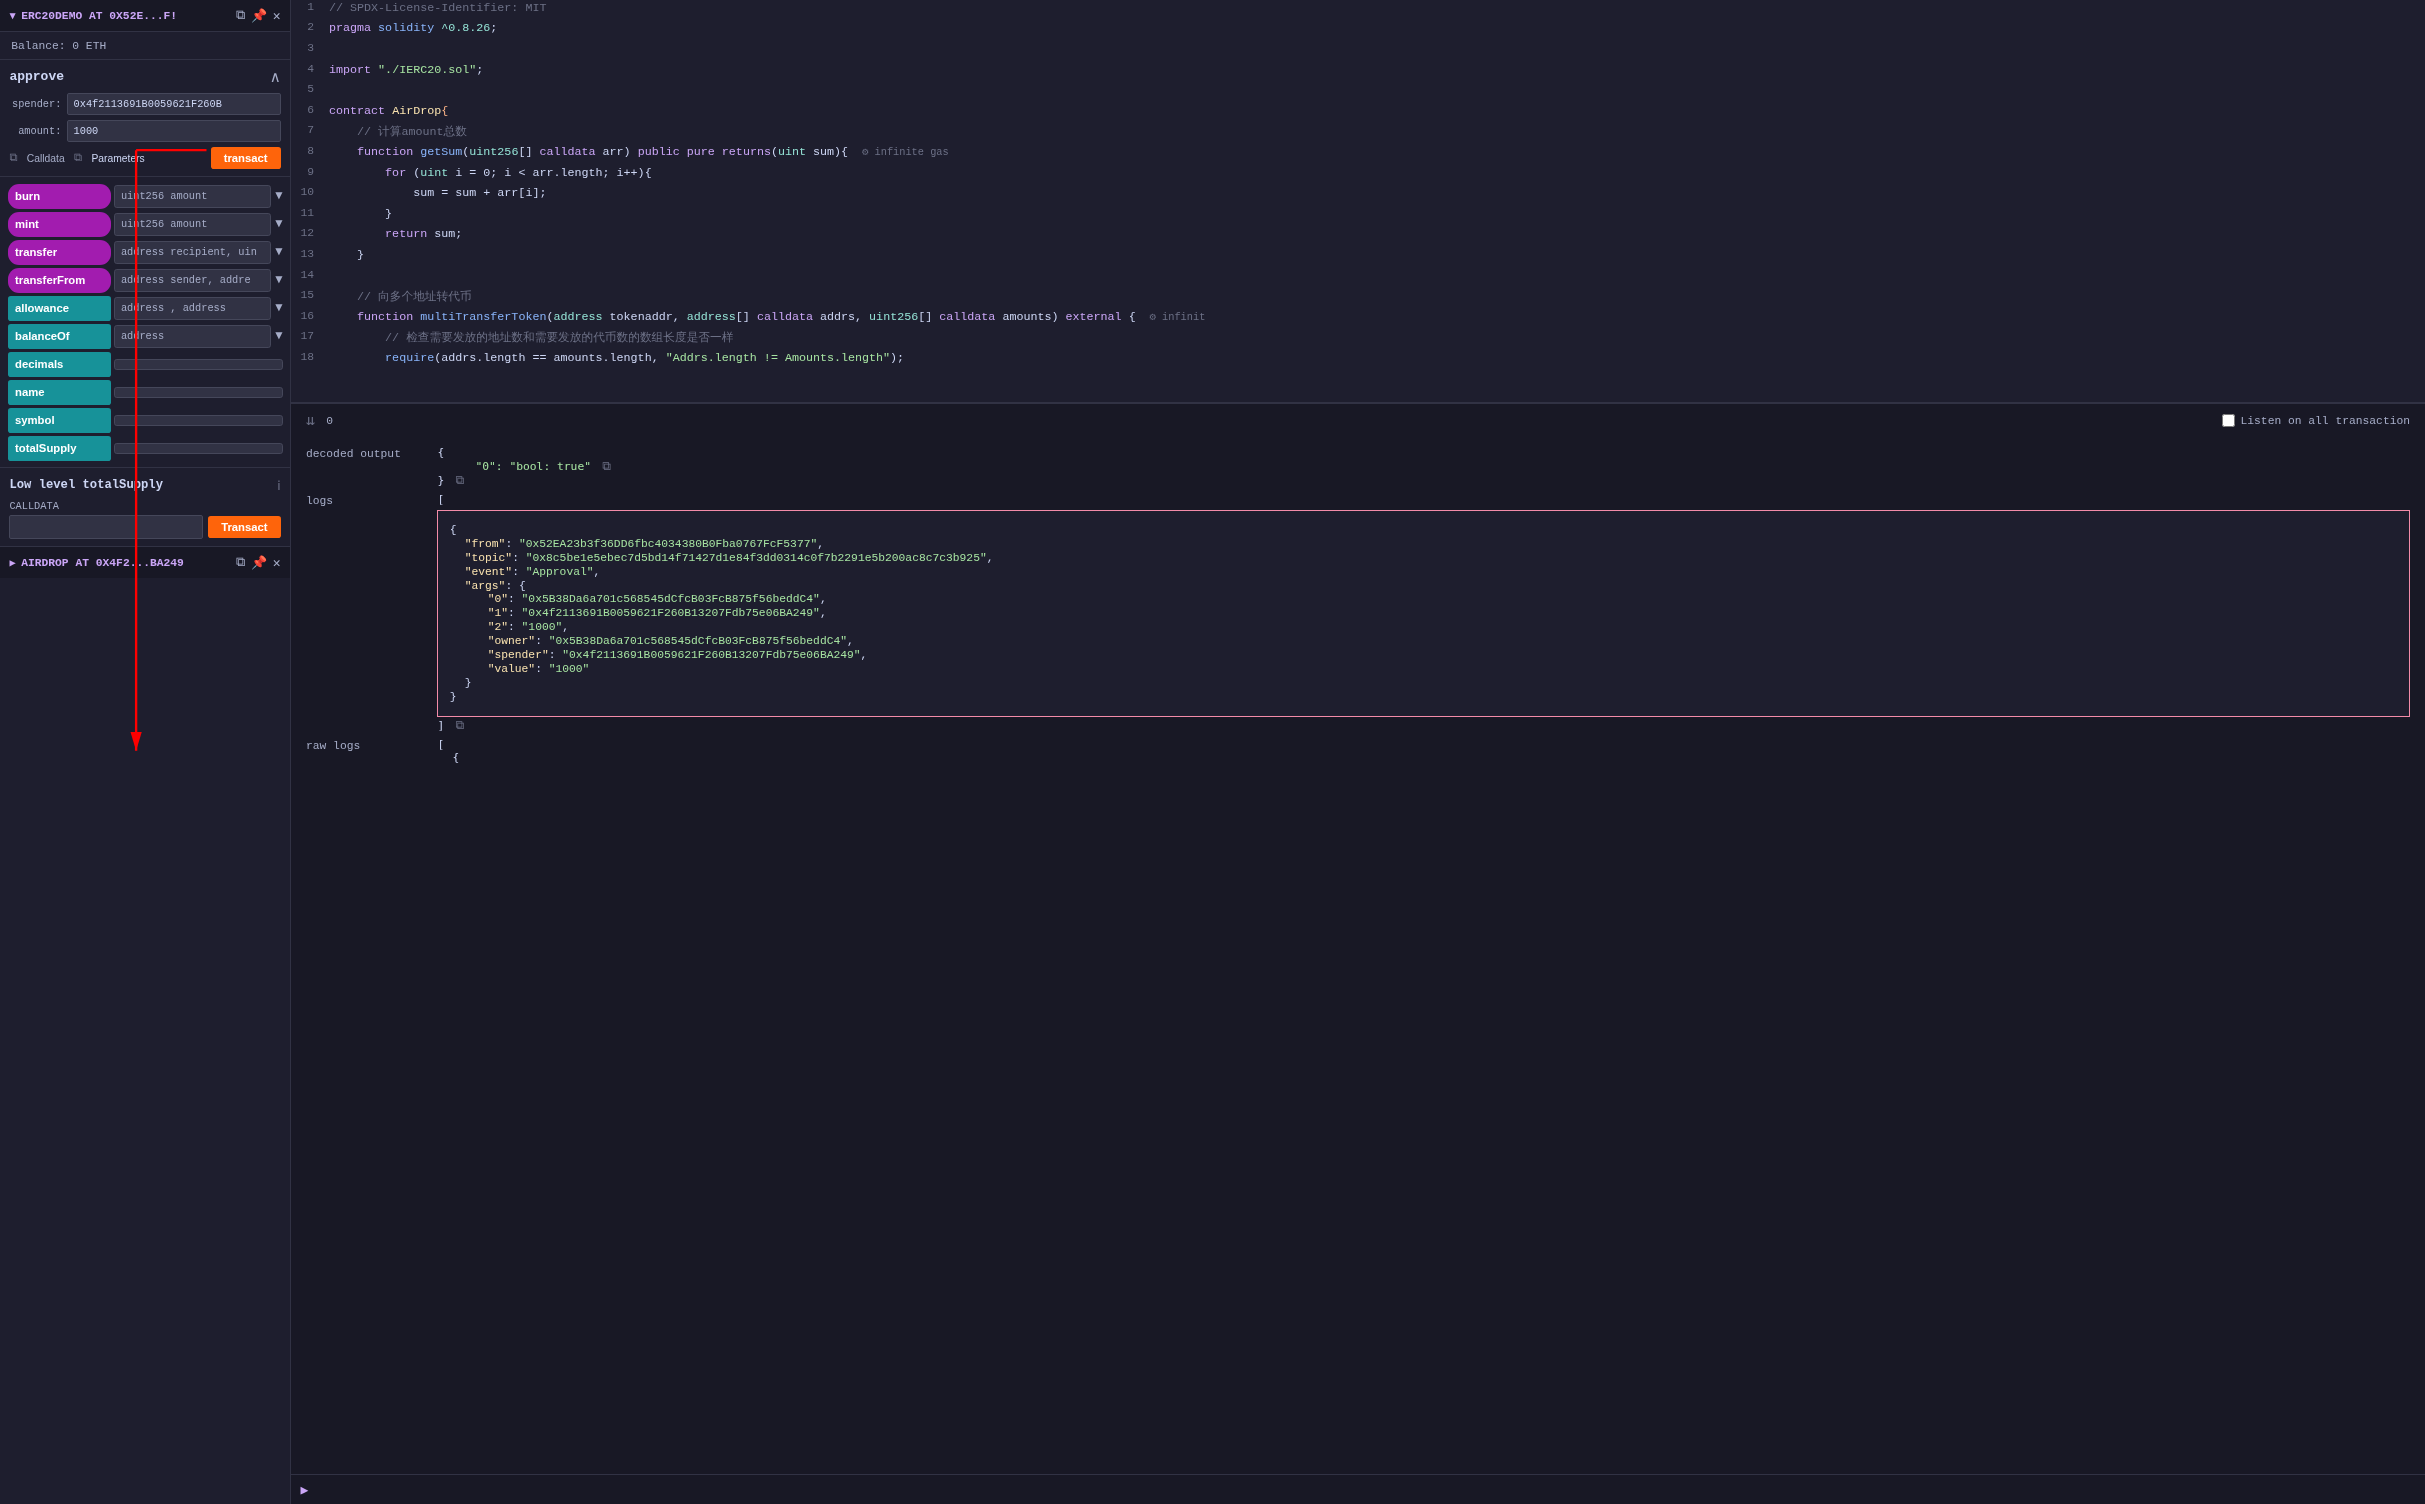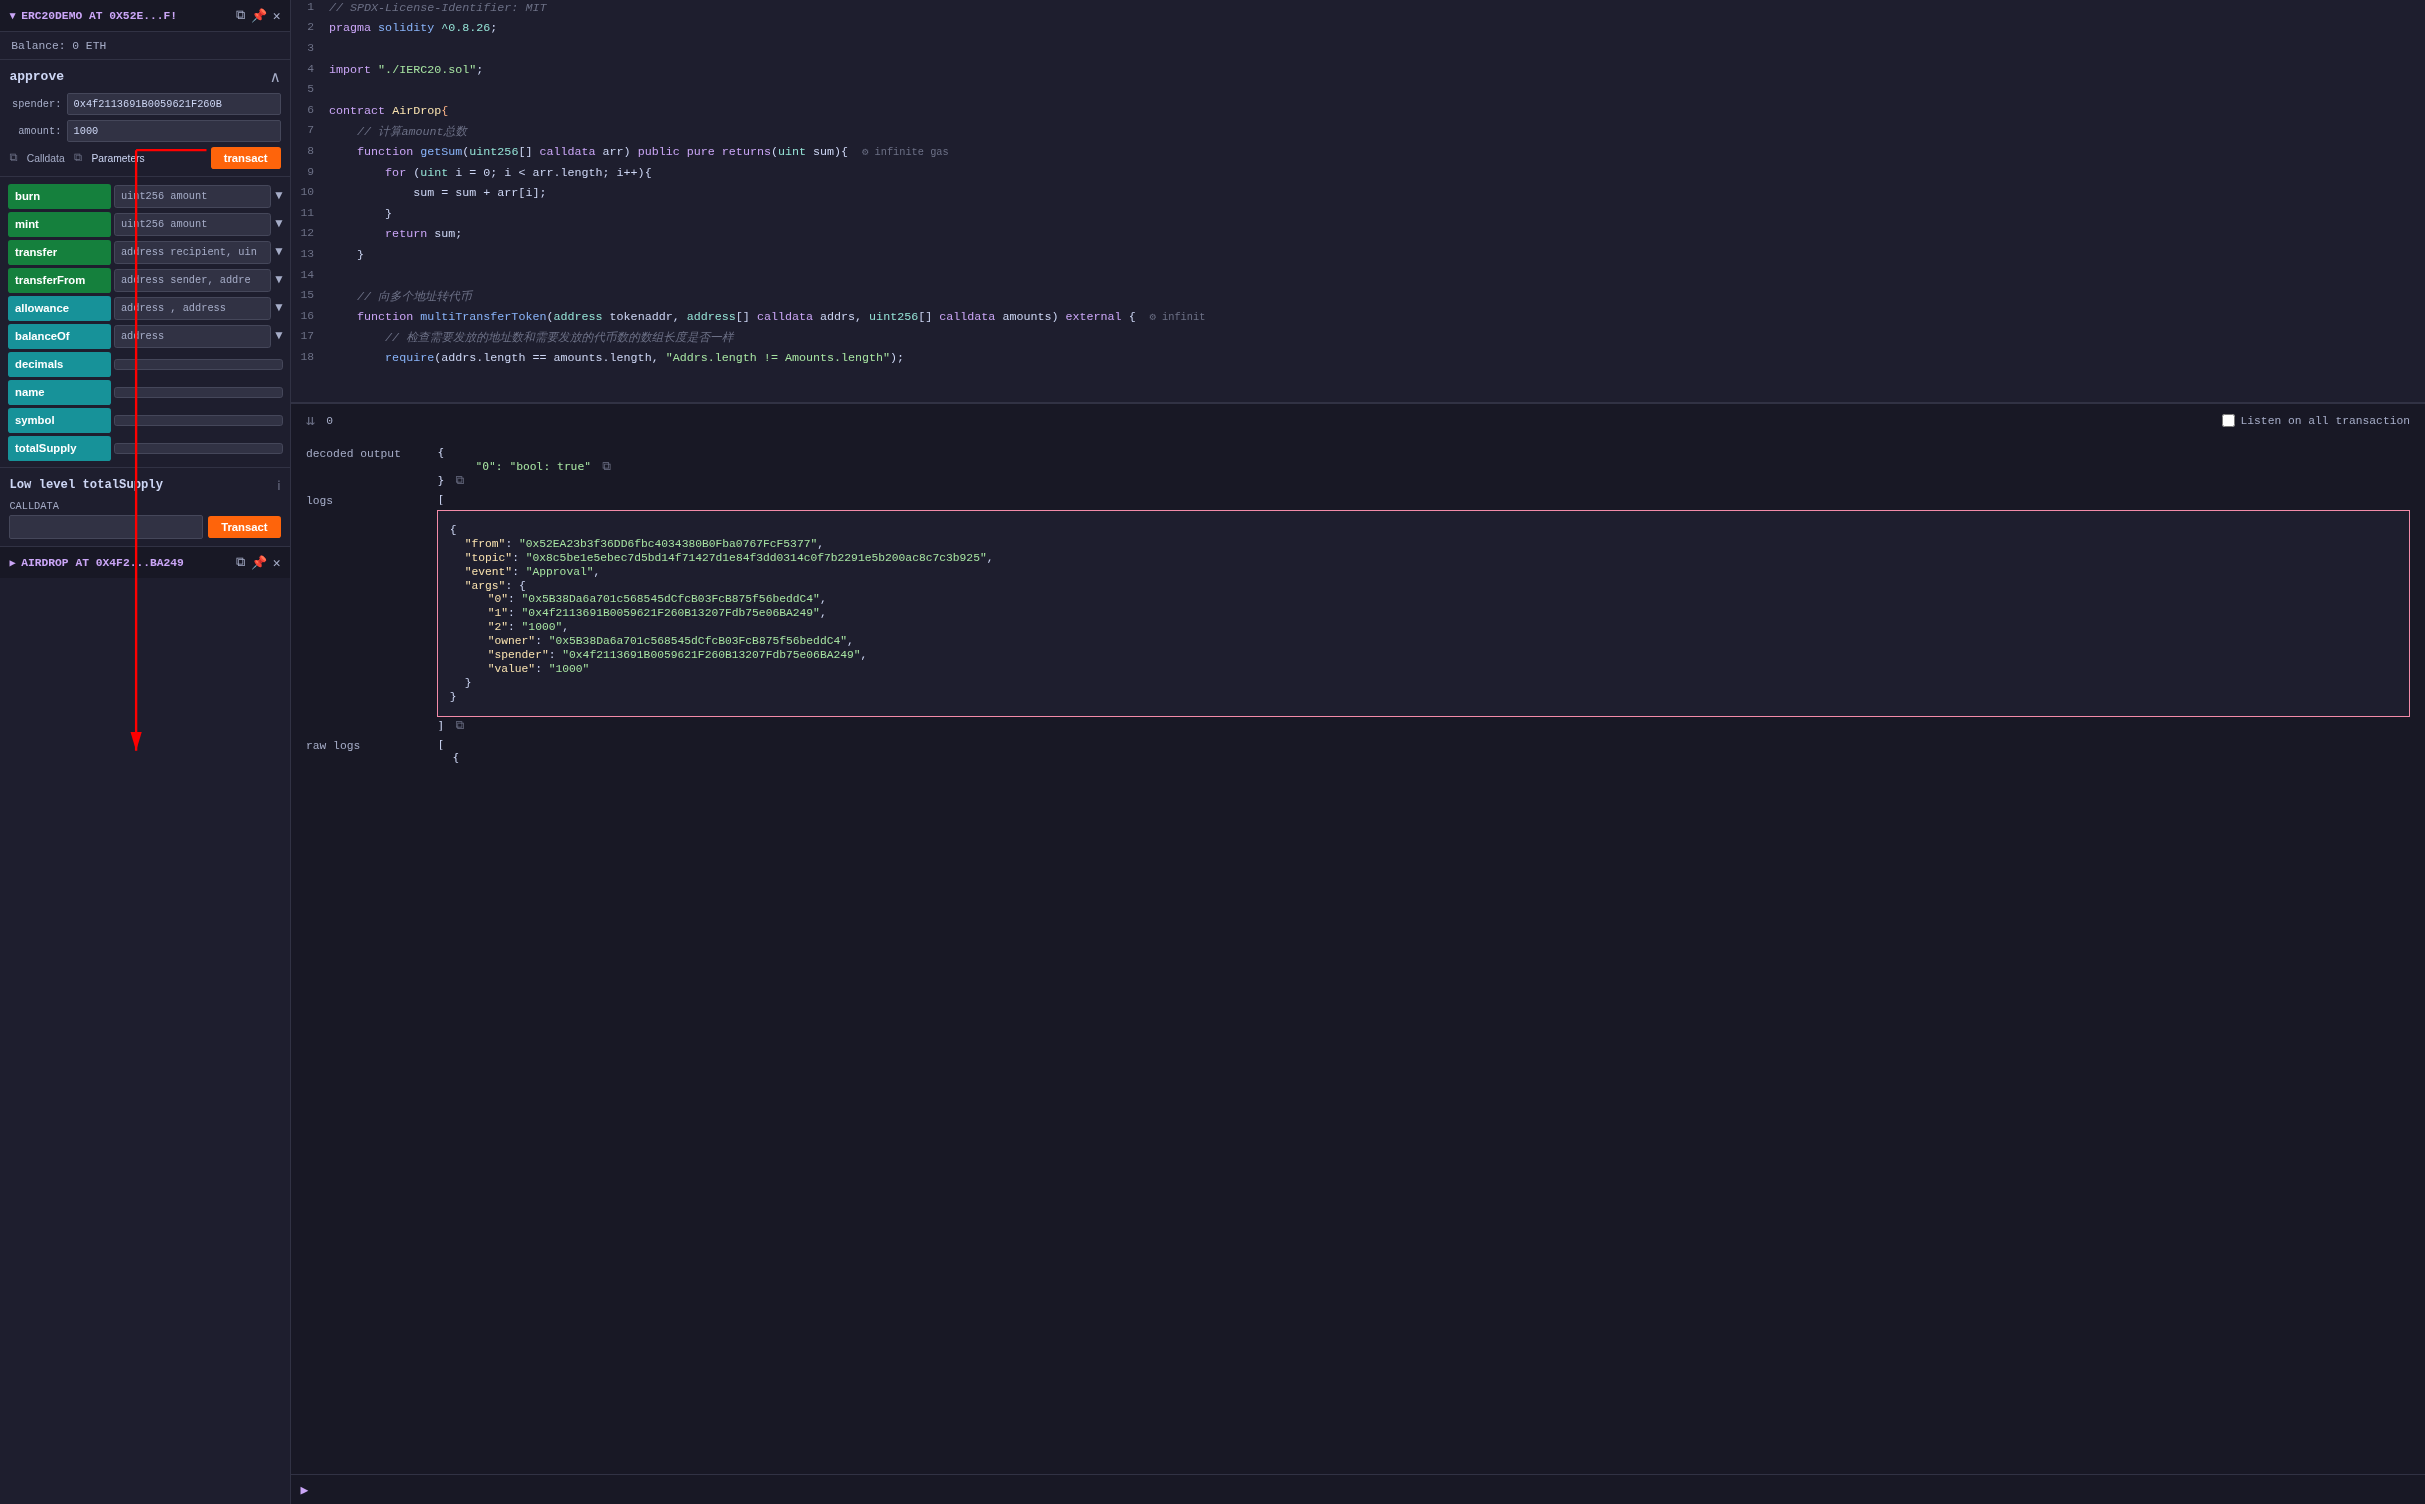--- a/index.html
+++ b/index.html
@@ -169,22 +169,23 @@
       padding: 6.6px 7.5px;
       font-size: 11.3px;
       font-weight: bold;
       border: none;
       border-radius: 2.8px;
       cursor: pointer;
       text-align: left;
     }
 
     .fn-btn.orange {
-      background: #15803d;
+      background: #a21caf;
       color: #fff;
+      border-radius: 11px;
     }
 
     .fn-btn.teal {
       background: #179299;
       color: #fff;
     }
 
     .fn-params {
       flex: 1;
       color: #a6adc8;
@@ -310,21 +311,21 @@
       font-size: 11.7px;
       white-space: pre;
       font-family: 'Courier New', monospace;
     }
 
     .kw-blue { color: #89b4fa; }
     .kw-purple { color: #cba6f7; }
     .kw-yellow { color: #f9e2af; }
     .kw-orange { color: #fab387; }
     .kw-teal { color: #94e2d5; }
-    .kw-comment { color: #6c7086; font-style: italic; }
+    .kw-comment { color: #6c7086; }
     .kw-string { color: #a6e3a1; }
 
     
     .output-area {
       flex: 1;
       overflow-y: auto;
       background: #181825;
       padding: 9.4px 15px;
       position: relative;
     }

